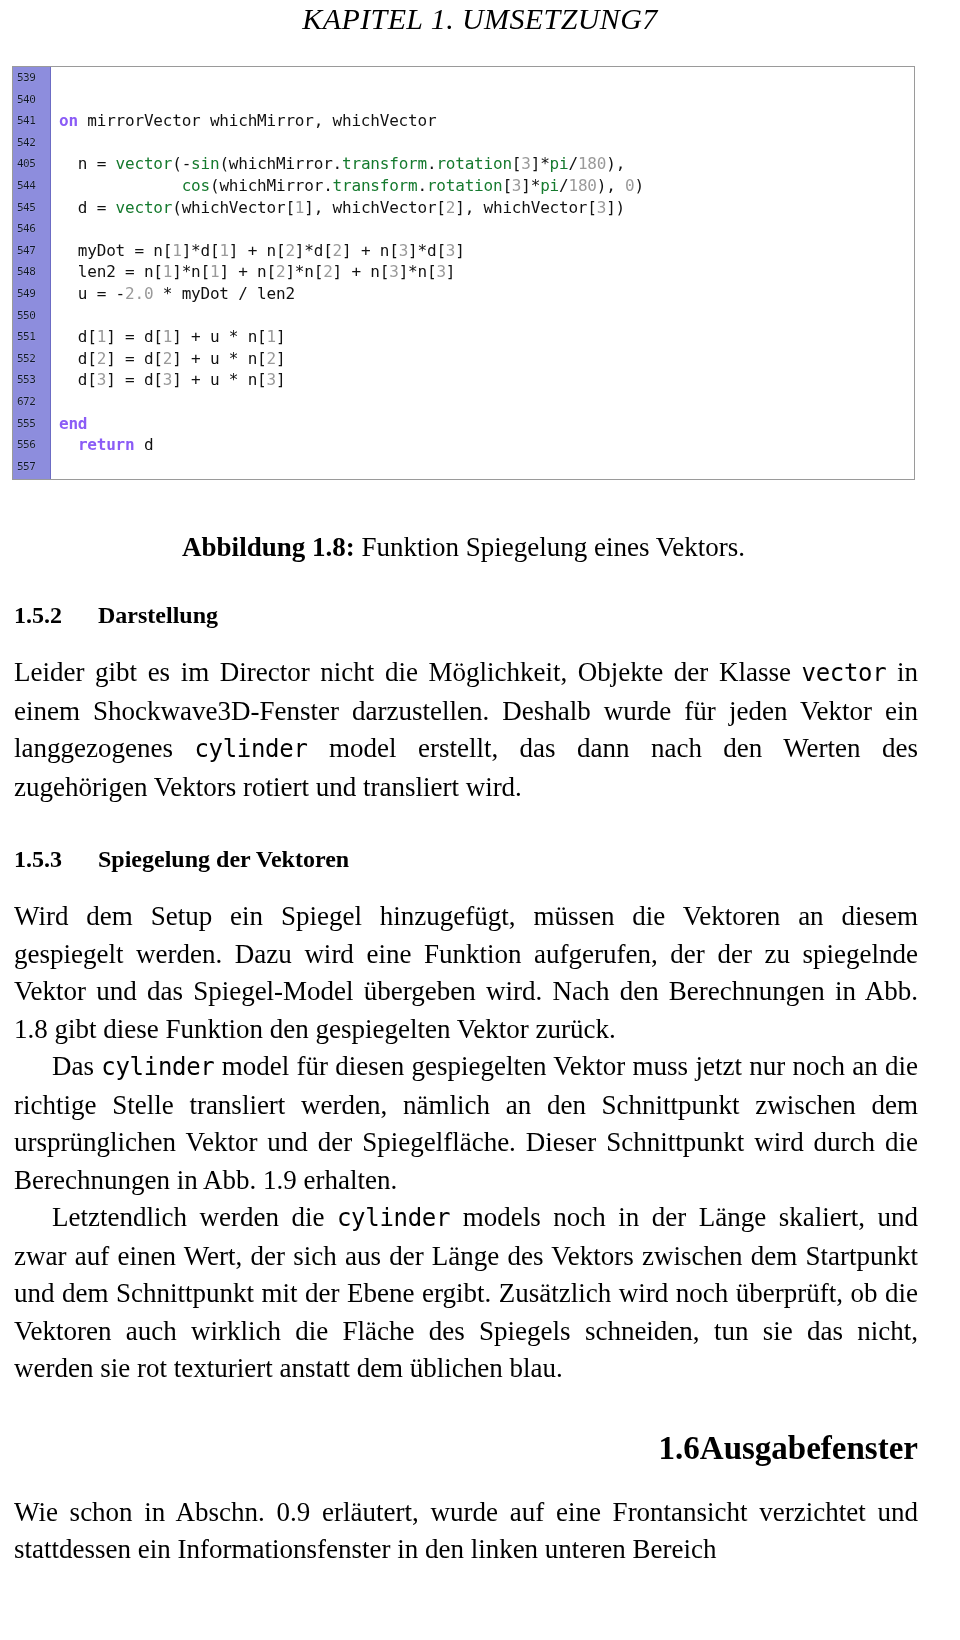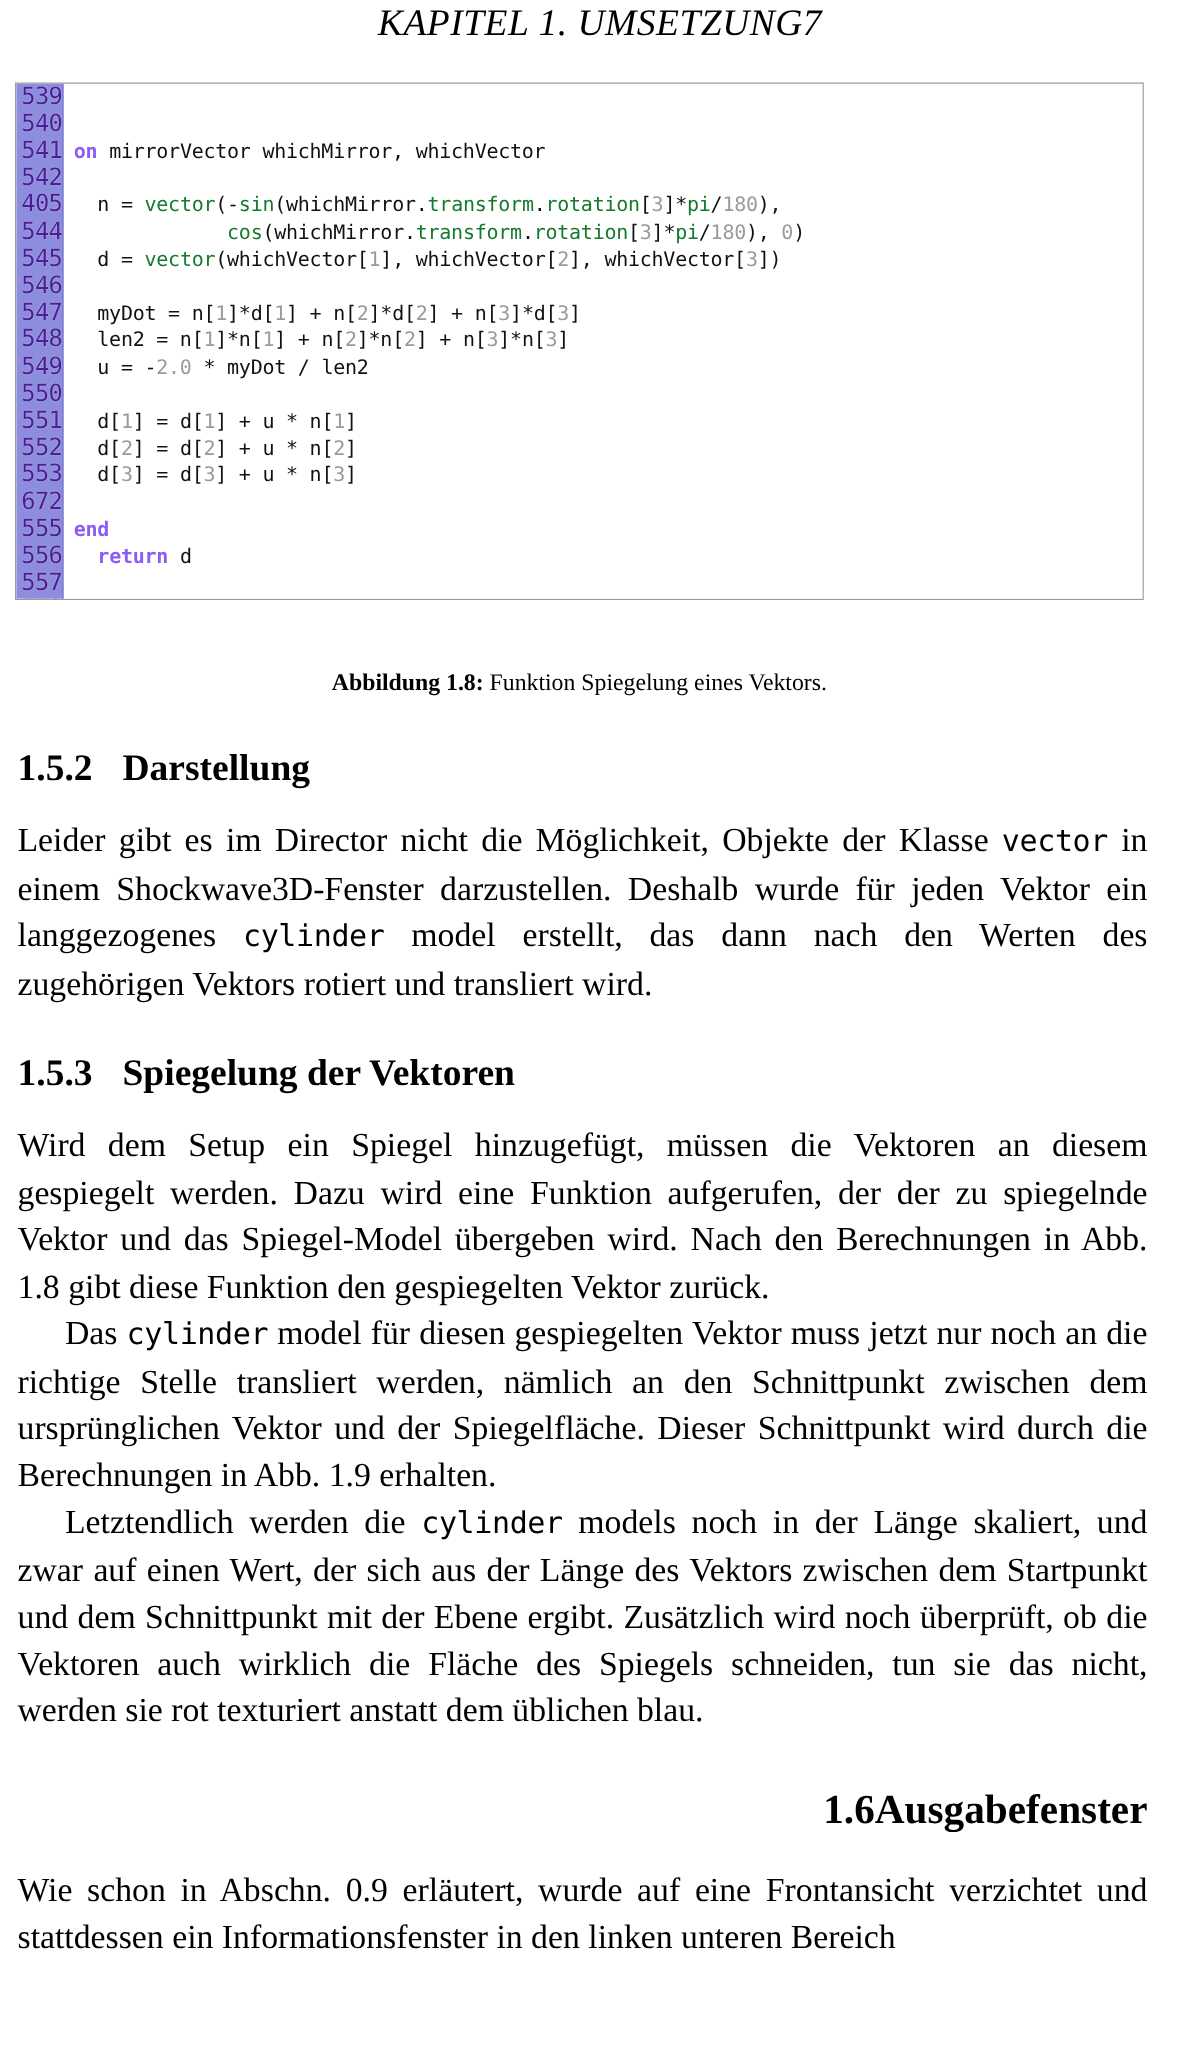--- a/index.html
+++ b/index.html
@@ -58,23 +58,23 @@
   }
   .gutter {
     width: 38px;
     flex: 0 0 38px;
     background: #8d8ddd;
     border-right: 1px solid #6c6cc4;
     padding-top: 0px;
     box-sizing: border-box;
   }
   .gutter .ln {
-    color: #4c1d95;
+    color: #0f172a;
     font-family: "DejaVu Sans Mono", "Liberation Mono", monospace;
-    font-size: 19px;
+    font-size: 11px;
     line-height: 21.6px;
     text-align: left;
     padding-left: 4px;
     letter-spacing: -0.5px;
     white-space: pre;
     text-shadow: 0 0 1px rgba(255,255,255,0.6);
   }
   .code-area {
     flex: 1 1 auto;
     padding-left: 8px;
@@ -90,42 +90,42 @@
     letter-spacing: -0.2px;
   }
   .tok-kw   { color: #8b5cf6; font-weight: bold; }
   .tok-fn   { color: #157a2e; }
   .tok-num  { color: #9a9a9a; }
   .tok-op   { color: #111111; }
 
   .fig-caption {
     margin-top: 52px;
     text-align: center;
-    font-size: 19px;
+    font-size: 27px;
     line-height: 30px;
   }
   .fig-caption .cap-label { font-weight: bold; }
 
   
   .content {
     position: absolute;
     left: 14px;
     top: 596px;
     width: 904px;
   }
   h2.section {
     font-size: 33px;
     font-weight: bold;
     margin: 0 0 26px 0;
     line-height: 40px;
     white-space: pre;
     text-align: right;
   }
   h3.subsection {
-    font-size: 30px;
+    font-size: 24px;
     font-weight: bold;
     margin: 0 0 20px 0;
     line-height: 38px;
     white-space: pre;
   }
   .sec-num { display: inline-block; min-width: 84px; }
   .sec-num.wide { min-width: 72px; }
 
   p.body {
     font-size: 27px;

